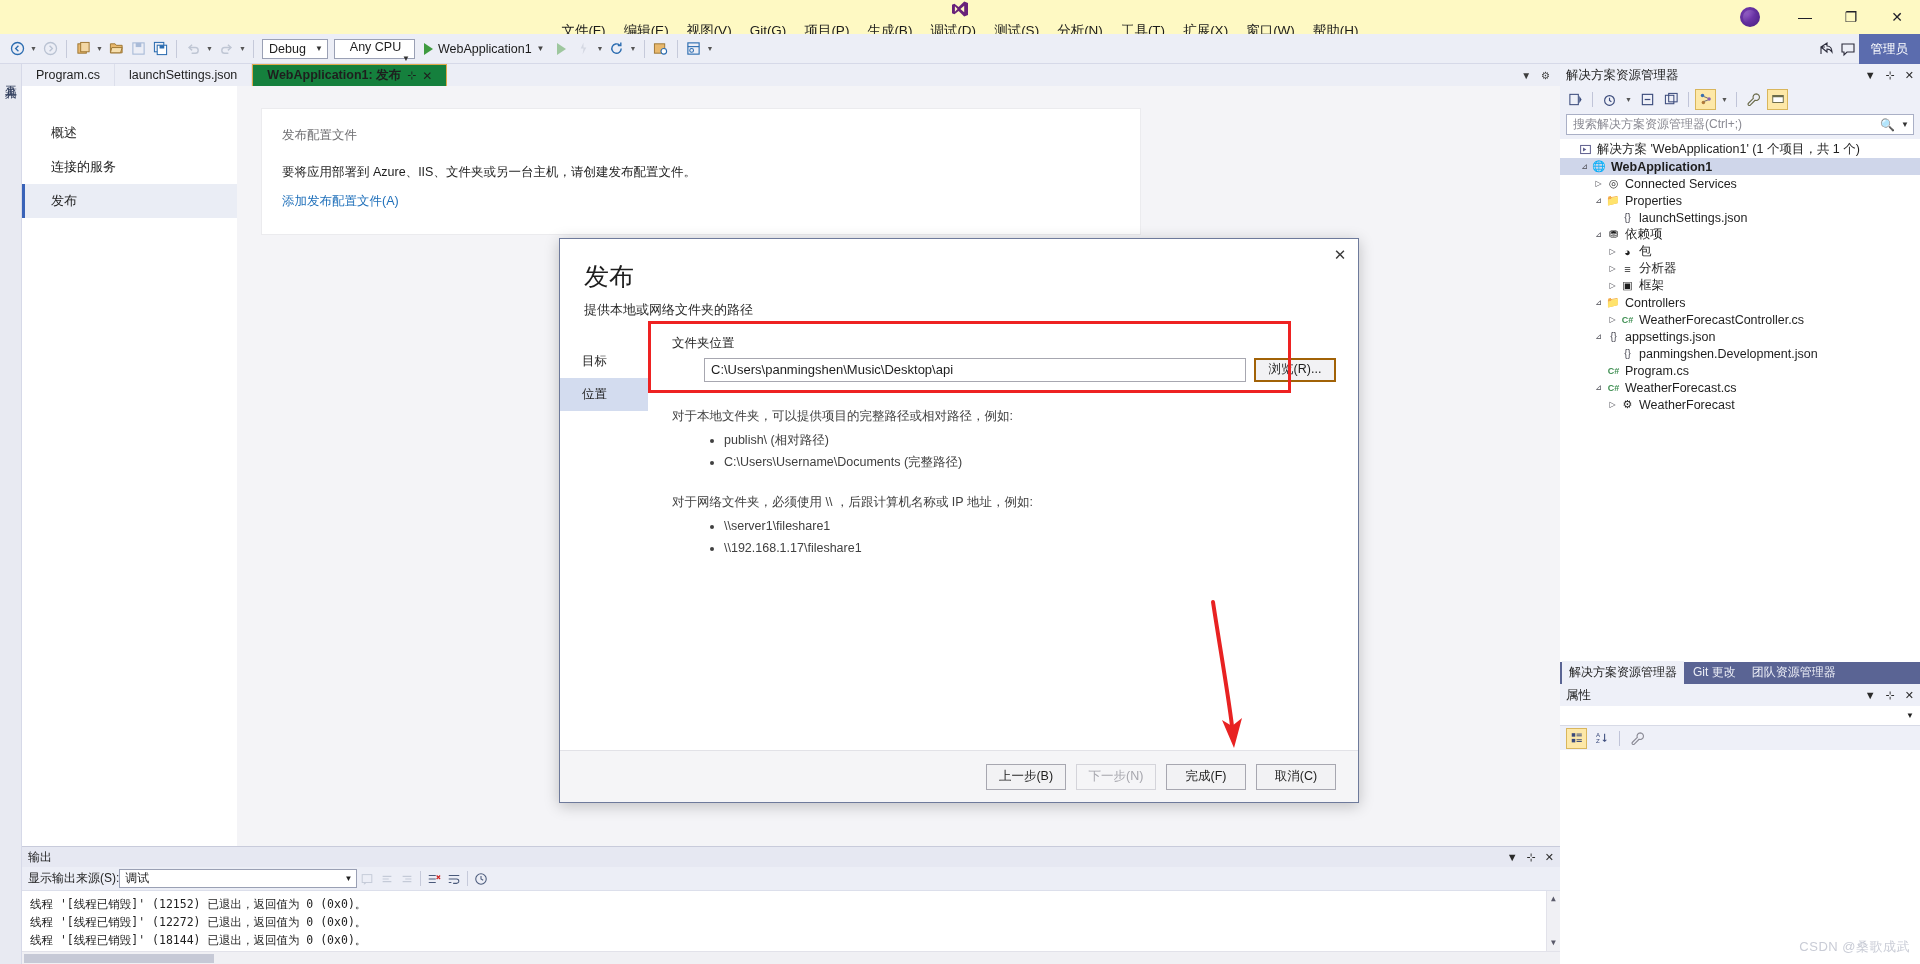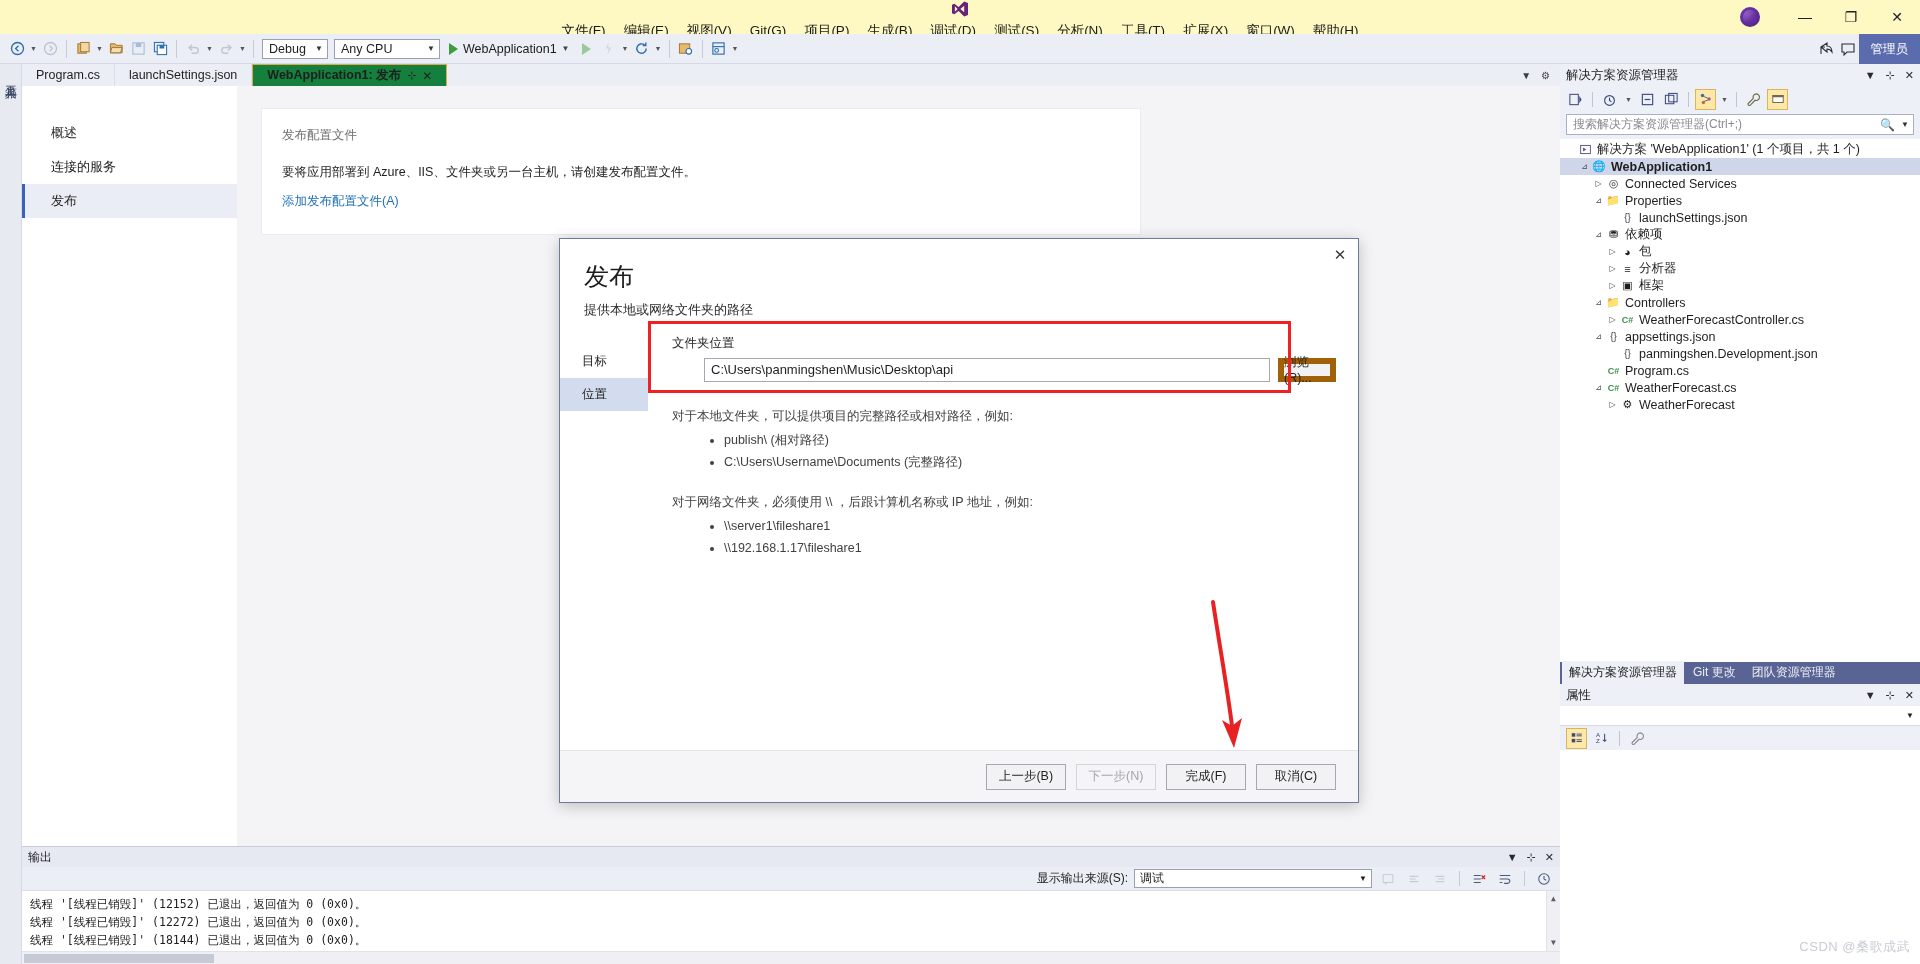--- a/index.html
+++ b/index.html
@@ -57,21 +57,21 @@
   .tb-btn { width:22px;height:22px;display:flex;align-items:center;justify-content:center; color:#3a4a6b; }
   .tb-btn.dim { opacity:.45; }
   .tb-caret { font-size:7px; color:#555; width:11px; text-align:center;}
   .tb-sep { width:1px;height:18px;background:#c6cada;margin:0 5px; }
   .combo {
     height:20px; border:1px solid #9aa0b4; background:#fff; display:flex; align-items:center;
     padding:0 4px 0 6px; font-size:12.5px; margin:0 3px; color:#1e1e1e;
   }
   .combo .cb-caret{ margin-left:auto; font-size:8px; color:#333; padding-left:8px;}
   .combo.w1 { width:66px; }
-  .combo.w2 { width:106px; }
+  .combo.w2 { width:81px;flex-direction:column; }
   .run-btn { display:flex;align-items:center;gap:5px;padding:0 6px;height:22px;font-size:12.5px;color:#1b1b1b; }
   .tri-green { width:0;height:0;border-left:9px solid #3f9b3f;border-top:6px solid transparent;border-bottom:6px solid transparent; }
   .tri-hollow { width:0;height:0;border-left:9px solid #9ec79e;border-top:6px solid transparent;border-bottom:6px solid transparent; }
   .toolbar-right { position:absolute; right:0; top:0; height:30px; display:flex; align-items:center; }
   .admin-chip {
     background:#5b6cae;color:#fff;font-size:12.5px;padding:4px 12px;height:30px;
     display:flex;align-items:center;
   }
 
   
@@ -117,22 +117,22 @@
   
   .output-pane {
     height:118px; border-top:1px solid #c8cbdb; background:#fff; display:flex; flex-direction:column;
   }
   .pane-head {
     height:20px; background:#e6e8f2; display:flex; align-items:center; padding:0 6px;
     font-size:12px; color:#1e1e1e; position:relative;
   }
   .pane-head .ph-right { margin-left:auto; display:flex; align-items:center; gap:9px; font-size:11px; color:#2b2b2b; }
   .output-toolbar {
-    height:24px; background:#eceef6; display:flex; align-items:center; gap:6px;
-    padding:0 6px; border-bottom:1px solid #dcdfeb; font-size:12px;justify-content:flex-end;
+    height:24px; background:#eceef6; display:flex; align-items:center; 
+    padding:0 6px; border-bottom:1px solid #dcdfeb; font-size:12px;
   }
   .output-toolbar .lbl { color:#1e1e1e; }
   .out-combo {
     width:238px;height:19px;border:1px solid #9aa0b4;background:#fff;display:flex;align-items:center;
     padding:0 4px 0 5px;font-size:12px;
   }
   .out-combo .cb-caret{margin-left:auto;font-size:8px;}
   .ot-ico { width:20px;height:20px;display:flex;align-items:center;justify-content:center;color:#4a5a7b;font-size:12px; }
   .ot-ico.dim { opacity:.4; }
   .ot-sep { width:1px;height:15px;background:#c6cada;margin:0 3px; }
@@ -210,21 +210,21 @@
   .step { padding:8px 0 8px 22px; font-size:12.5px; color:#1e1e1e; }
   .step.active { background:#d3dcef; }
   .dlg-content { flex:1; padding-left:24px; padding-right:22px; position:relative; }
   .field-label { font-size:12.5px; color:#1e1e1e; margin-bottom:6px; }
   .field-row { display:flex; align-items:center; gap:8px;padding-left:32px; }
   .text-input {
     flex:1; height:24px; border:1px solid #a7a7b0; background:#fff;
     display:flex; align-items:center; padding:0 6px; font-size:13px; color:#1e1e1e;
   }
   .browse-btn {
-    width:58px; height:24px; border:6px solid #a16207; background:#f2f2f4;
+    width:82px; height:24px; border:2px solid #a16207; background:#f2f2f4;
     display:flex;align-items:center;justify-content:center;font-size:12.5px; color:#1e1e1e;
   }
   .highlight-box {
     position:absolute; left:0px; top:-14px; width:643px; height:72px;
     border:3px solid #ee2222; pointer-events:none;
   }
   .hint { margin-top:24px; font-size:12.5px; color:#404040; line-height:1.6; }
   .hint ul { margin:4px 0 0 0; padding-left:52px; }
   .hint li { margin:2px 0; font-size:12.5px; }
   .hint .gap { height:18px; }

